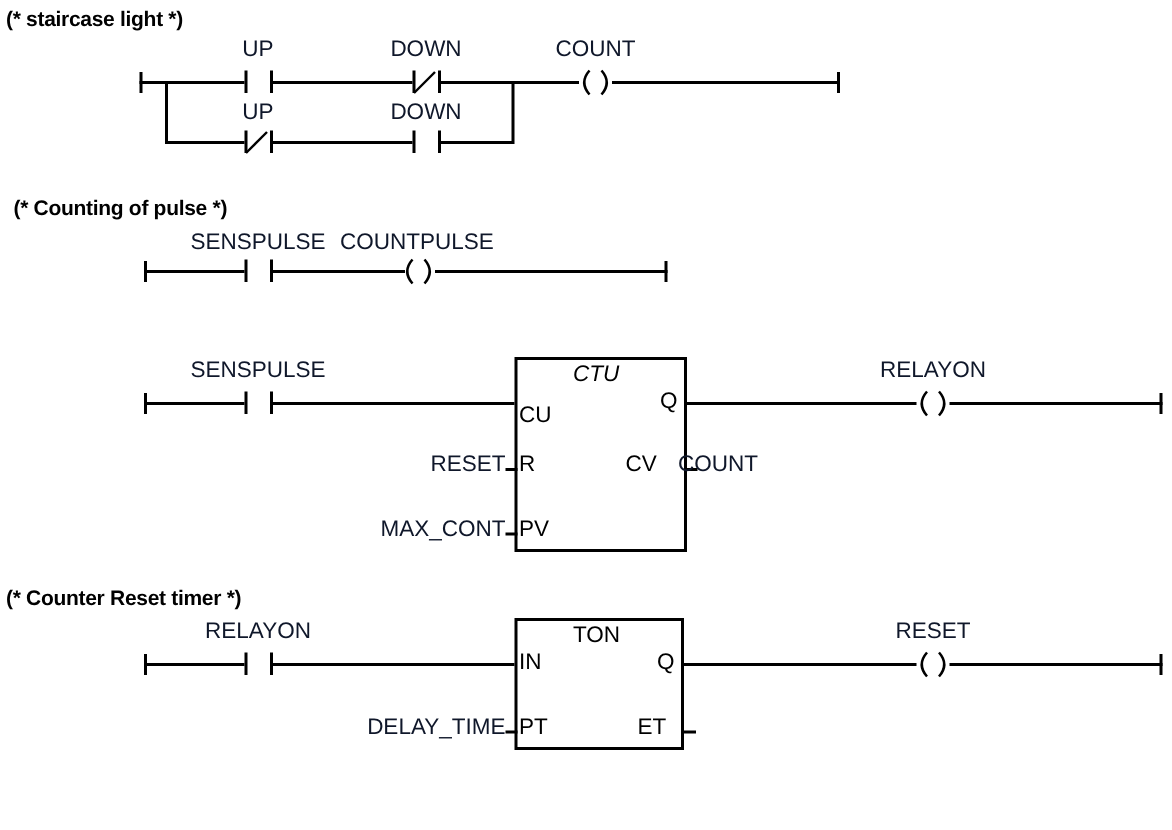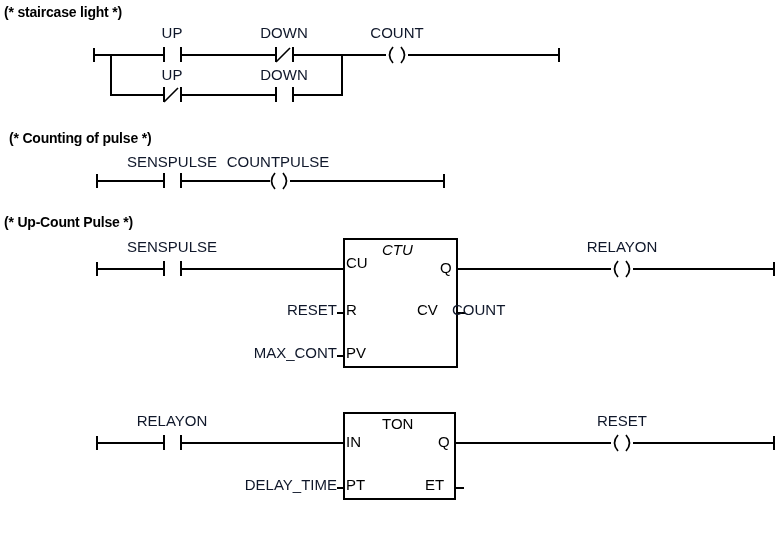--- a/index.html
+++ b/index.html
@@ -146,34 +146,33 @@
   <div class="contact-leg" style="left:163px; top:173px; height:15px;"></div>
   <div class="contact-leg" style="left:180px; top:173px; height:15px;"></div>
   <div class="wire h" style="left:180px; top:180px; width:90px;"></div>
   <svg class="coil-svg" style="left:266px; top:170px;" width="26" height="22">
     <path d="M 9 3 Q 2 11 9 19" stroke="#000" stroke-width="1.7" fill="none"></path>
     <path d="M 17 3 Q 24 11 17 19" stroke="#000" stroke-width="1.7" fill="none"></path>
   </svg>
   <div class="wire h" style="left:290px; top:180px; width:155px;"></div>
   <div class="rail" style="left:443px; top:174px; height:14px;"></div>
 
-  <div class="comment" style="left:4px; top:214px;">(* Up-Count Pulse *)</div>
 
   <div class="label center" style="left:172px; top:238px;">SENSPULSE</div>
   <div class="label center" style="left:622px; top:238px;">RELAYON</div>
 
   <div class="rail" style="left:96px; top:262px; height:14px;"></div>
   <div class="wire h" style="left:96px; top:268px; width:67px;"></div>
   <div class="contact-leg" style="left:163px; top:261px; height:15px;"></div>
   <div class="contact-leg" style="left:180px; top:261px; height:15px;"></div>
   <div class="wire h" style="left:180px; top:268px; width:164px;"></div>
 
   <div class="fbblock" style="left:343px; top:238px; width:115px; height:130px;"></div>
   <div class="blocklabel" style="left:382px; top:241px;font-style:italic;">CTU</div>
-  <div class="blocklabel" style="left:346px; top:254px;">CU</div>
+  <div class="blocklabel" style="left:346px; top:268px;">CU</div>
   <div class="blocklabel" style="left:346px; top:301px;">R</div>
   <div class="blocklabel" style="left:346px; top:344px;">PV</div>
   <div class="blocklabel" style="left:440px; top:259px;">Q</div>
   <div class="blocklabel" style="left:417px; top:301px;">CV</div>
 
   <div class="label right" style="left:337px; top:301px;">RESET</div>
   <div class="wire h" style="left:337px; top:312px; width:8px;"></div>
 
   <div class="label right" style="left:337px; top:344px;">MAX_CONT</div>
   <div class="wire h" style="left:337px; top:355px; width:8px;"></div>
@@ -182,20 +181,21 @@
   <div class="label" style="left:452px; top:301px;">COUNT</div>
 
   <div class="wire h" style="left:456px; top:268px; width:155px;"></div>
   <svg class="coil-svg" style="left:609px; top:258px;" width="26" height="22">
     <path d="M 9 3 Q 2 11 9 19" stroke="#000" stroke-width="1.7" fill="none"></path>
     <path d="M 17 3 Q 24 11 17 19" stroke="#000" stroke-width="1.7" fill="none"></path>
   </svg>
   <div class="wire h" style="left:633px; top:268px; width:142px;"></div>
   <div class="rail" style="left:773px; top:262px; height:14px;"></div>
 
+  <div class="comment" style="left:4px; top:390px;">(* Counter Reset timer *)</div>
 
   <div class="label center" style="left:172px; top:412px;">RELAYON</div>
   <div class="label center" style="left:622px; top:412px;">RESET</div>
 
   <div class="rail" style="left:96px; top:436px; height:14px;"></div>
   <div class="wire h" style="left:96px; top:442px; width:67px;"></div>
   <div class="contact-leg" style="left:163px; top:435px; height:15px;"></div>
   <div class="contact-leg" style="left:180px; top:435px; height:15px;"></div>
   <div class="wire h" style="left:180px; top:442px; width:164px;"></div>
 

